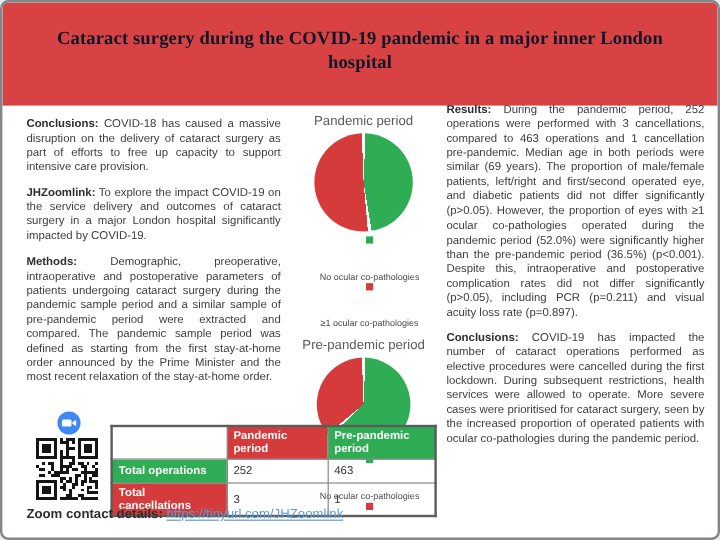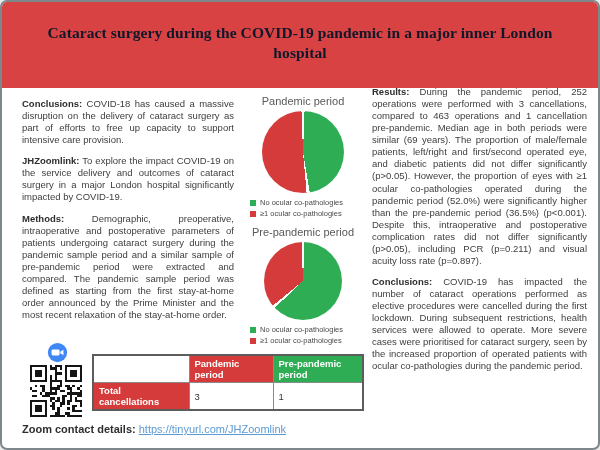--- a/index.html
+++ b/index.html
@@ -29,21 +29,21 @@
   .col p b { font-weight: 700; color: #2e2e2e; }
   .col-left  { left: 20px;  top: 96px; width: 212px; }
   .col-right { left: 370px; top: 84px; width: 215px; }
   
   .col-mid { position: absolute; left: 238px; top: 93px; width: 126px; text-align: center; }
   .pie-title { font-size: 11px; color: #595959; line-height: 13px; margin-bottom: 3px; }
   .pie { border-radius: 50%; margin: 0 auto; }
   .pie-1 { width: 82px; height: 82px; }
   .pie-2 { width: 78px; height: 78px; }
   .legend { margin: 4px 0 7px 10px; text-align: left; }
-  .legend-row { display: flex; align-items: center; gap: 4px; line-height: 11px; }
+  .legend-row { display: flex; align-items: center; gap: 22px; line-height: 11px; flex-direction: column; }
   .legend-swatch { width: 6px; height: 6px; flex: 0 0 6px; }
   .legend-label { font-size: 7.5px; color: #4a4a4a; }
   .mt { margin-top: 7px; }
   
   .zoom-icon { position: absolute; left: 45px; top: 340px; width: 21px; height: 21px; }
   .qr { position: absolute; left: 28px; top: 363px; width: 52px; height: 52px; }
   
   .data-table {
     position: absolute; left: 90px; top: 352px;
     border-collapse: collapse; font-size: 9.5px; color: #333;
@@ -252,20 +252,25 @@
     </svg>
 
   <table class="data-table">
     <tbody>
         <tr>
       <td class="c0"></td>
       <td class="hdr c1" style="background: rgb(214, 59, 59);">Pandemic period</td>
       <td class="hdr c2" style="background: rgb(47, 173, 85);">Pre-pandemic period</td>
     </tr>
     <tr>
+      <td class="lbl" style="background: rgb(47, 173, 85);">Total operations</td>
+      <td>252</td>
+      <td>463</td>
+    </tr>
+    <tr>
       <td class="lbl" style="background: rgb(214, 59, 59);">Total cancellations</td>
       <td>3</td>
       <td>1</td>
     </tr>
   </tbody>
     </table>
 
   <div class="footer">
     <b>Zoom contact details:</b>
     <a href="#" style="color: rgb(91, 155, 213);">https://tinyurl.com/JHZoomlink</a>

